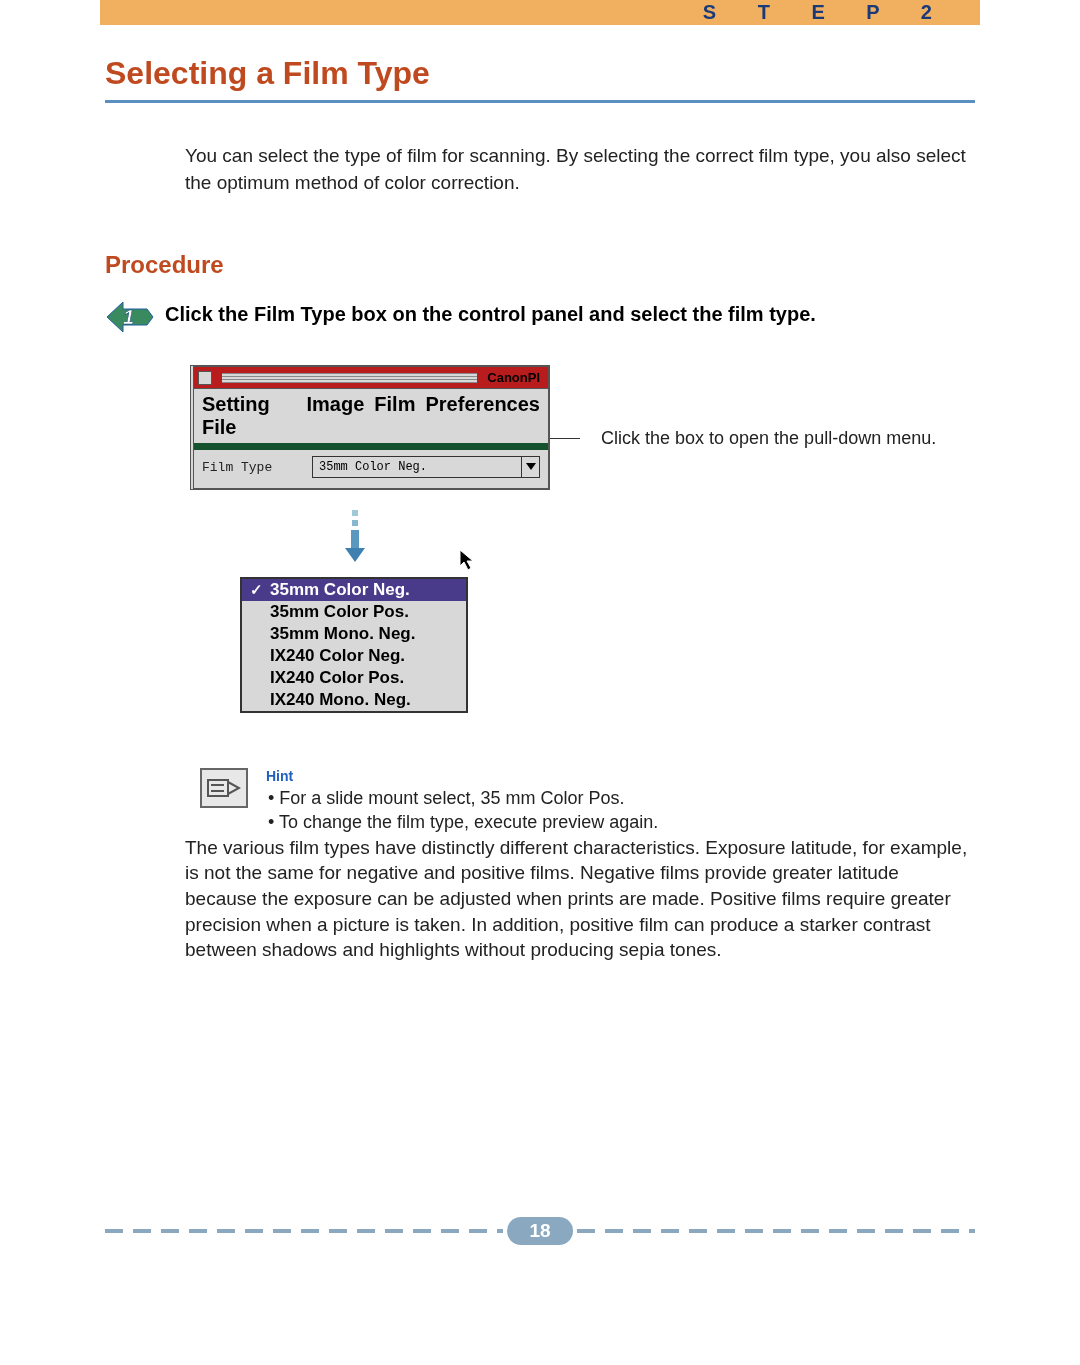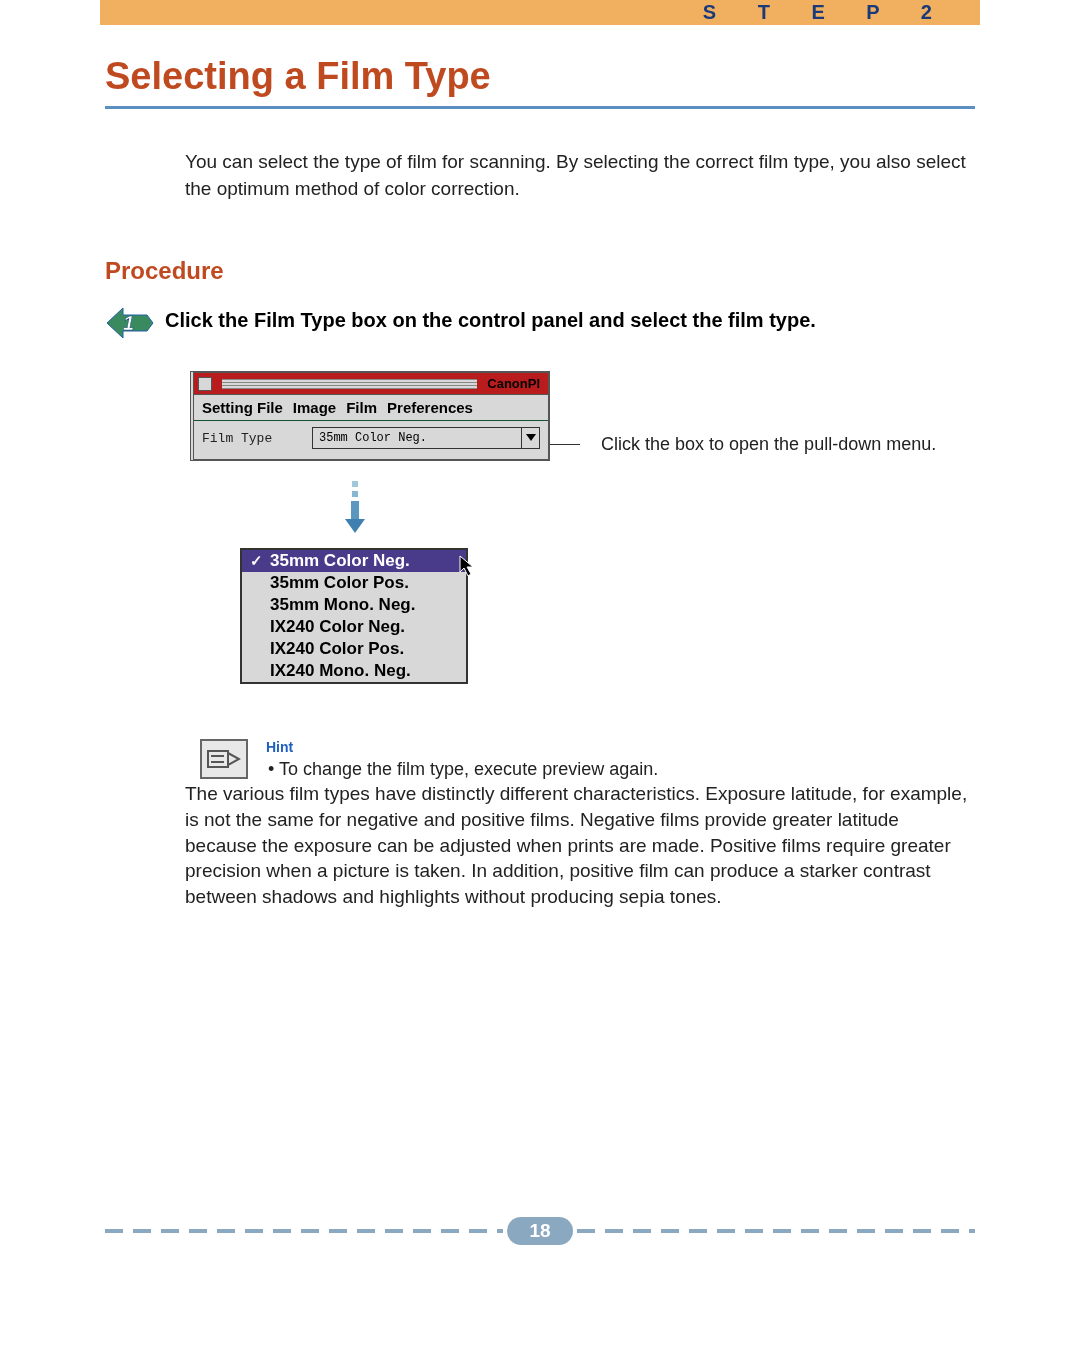--- a/index.html
+++ b/index.html
@@ -28,21 +28,21 @@
   }
   .step-label {
     color: #1a3a7a;
     font-weight: bold;
     letter-spacing: 18px;
     font-size: 20px;
     font-family: Arial, sans-serif;
   }
   .page-title {
     color: #c04a20;
-    font-size: 38px;
+    font-size: 32px;
     font-weight: bold;
     margin-top: 30px;
     margin-bottom: 8px;
   }
   .title-rule {
     height: 3px;
     background: #5a8fc0;
     margin-bottom: 40px;
   }
   .intro {
@@ -111,24 +111,24 @@
   .titlebar-title {
     font-weight: bold;
     font-size: 13px;
     color: #000;
     padding: 0 4px;
   }
   .menubar {
     display: flex;
     gap: 6px;
     padding: 4px 6px;
-    font-size: 15px;
-    font-weight: bold;
-    color: #000;
-    border-bottom: 1px solid #14532d;
+    font-size: 20px;
+    font-weight: bold;
+    color: #000;
+    border-bottom: 7px solid #14532d;
   }
   .menubar span { padding: 0 2px; }
   .control-row {
     display: flex;
     align-items: center;
     padding: 6px 8px 10px 8px;
   }
   .film-type-label {
     font-size: 13px;
     color: #222;
@@ -370,20 +370,21 @@
       <svg width="34" height="24" viewBox="0 0 34 24">
         <rect x="1" y="4" width="20" height="16" fill="none" stroke="#555" stroke-width="2"></rect>
         <line x1="4" y1="9" x2="17" y2="9" stroke="#555" stroke-width="2"></line>
         <line x1="4" y1="15" x2="17" y2="15" stroke="#555" stroke-width="2"></line>
         <polygon points="21,6 32,12 21,18" fill="none" stroke="#555" stroke-width="2"></polygon>
       </svg>
     </div>
     <div class="hint-content">
       <div class="hint-label">Hint</div>
       <ul class="hint-list">
+        <li>For a slide mount select, 35 mm Color Pos.</li>
         <li>To change the film type, execute preview again.</li>
       </ul>
     </div>
   </div>
 
   <p class="char-body">The various film types have distinctly different characteristics. Exposure latitude, for example, is not the same for negative and positive films. Negative films provide greater latitude because the exposure can be adjusted when prints are made. Positive films require greater precision when a picture is taken. In addition, positive film can produce a starker contrast between shadows and highlights without producing sepia tones.</p>
 
   <div class="footer">
     <div class="dash-line"></div>
     <div class="page-num-pill">18</div>

